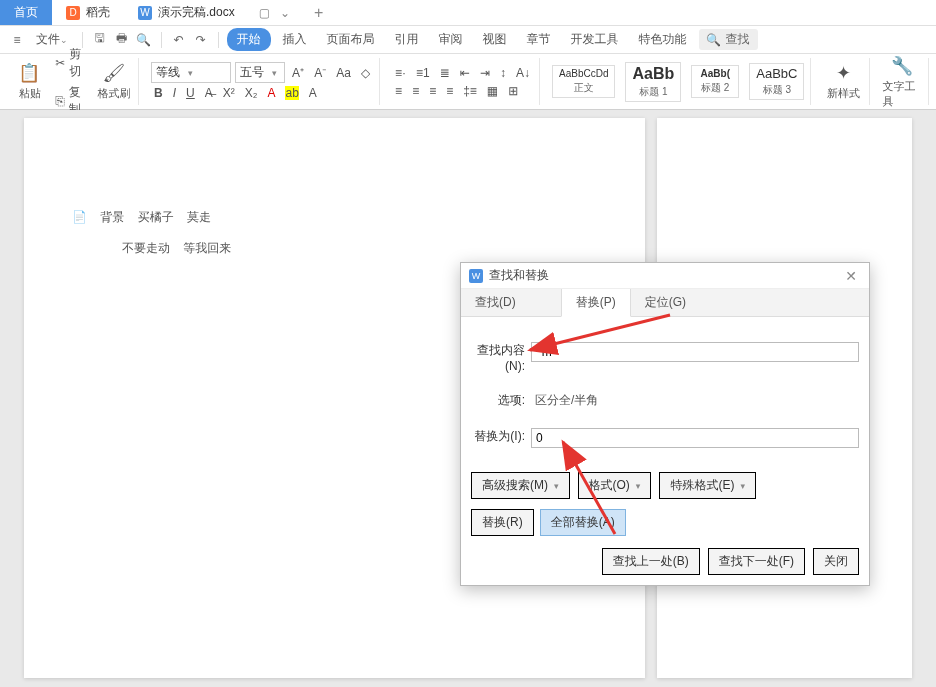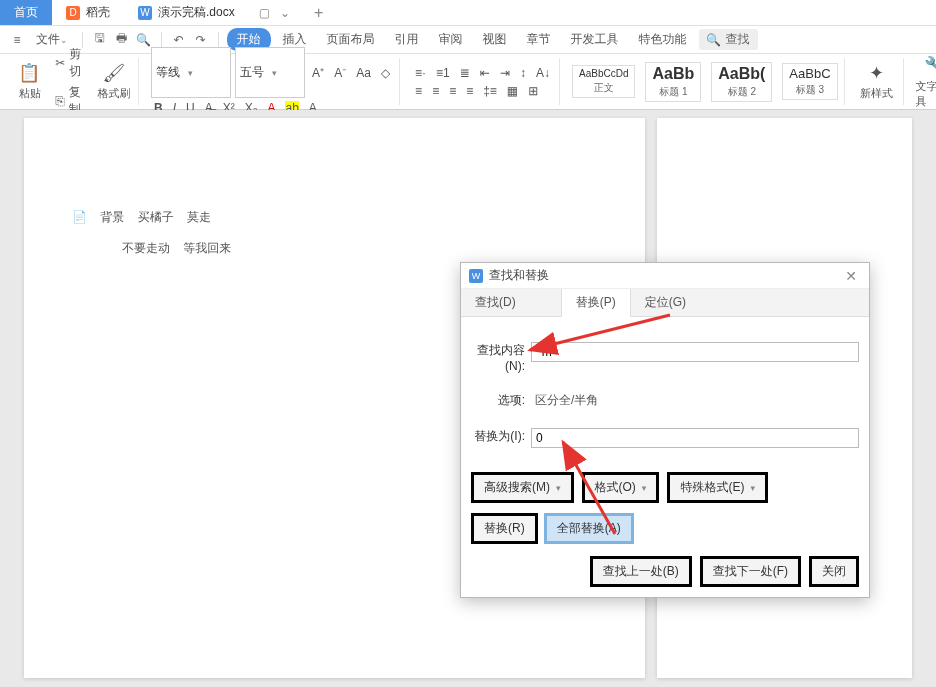--- a/index.html
+++ b/index.html
@@ -28,21 +28,21 @@
 
 
 .ribbon { display: flex; height: 56px; border-bottom: 1px solid #d0d0d0; background: #fff; padding: 4px 6px; gap: 6px; }
 .rgroup { display: flex; flex-direction: column; justify-content: center; gap: 2px; padding: 0 6px; border-right: 1px solid #e6e6e6; }
 .rgroup:last-child { border-right: none; }
 .rrow { display: flex; align-items: center; gap: 4px; }
 .bigbtn { display: flex; flex-direction: column; align-items: center; justify-content: center; width: 40px; cursor: pointer; color: #555; gap: 2px; }
 .bigbtn .bi { font-size: 18px; }
 .bigbtn .bl { font-size: 11px; }
 .smbtn { padding: 1px 3px; cursor: pointer; color: #555; font-size: 12px; display: flex; align-items: center; gap: 4px; }
-.sel { border: 1px solid #ccc; padding: 16px 4px; font-size: 12px; background: #fff; display: flex; align-items: center; gap: 8px; }
+.sel { border: 1px solid #ccc; padding: 1px 4px; font-size: 12px; background: #fff; display: flex; align-items: center; gap: 8px; }
 .sel .ar { color: #888; font-size: 9px; }
 .style-gallery { display: flex; align-items: center; gap: 10px; }
 .style-box { border: 1px solid #ddd; padding: 2px 6px; text-align: center; cursor: pointer; min-width: 48px; }
 .style-box .sprev { font-size: 13px; color: #333; }
 .style-box .slbl { font-size: 10px; color: #666; margin-top: 2px; }
 
 
 .canvas { position: absolute; top: 110px; left: 0; right: 0; bottom: 0; background: #e9e9e9; display: flex; gap: 12px; padding: 8px 24px; overflow: hidden; }
 .page { background: #fff; box-shadow: 0 1px 4px rgba(0,0,0,0.15); }
 .page1 { width: 630px; height: 560px; padding: 84px 48px; }
@@ -59,21 +59,21 @@
 .dlg-tabs { display: flex; background: #f3f3f3; border-bottom: 1px solid #ddd; }
 .dlg-tab { padding: 5px 14px; font-size: 12px; cursor: pointer; color: #555; }
 .dlg-tab.active { background: #fff; border-bottom: 1px solid #fff; margin-bottom: -1px; border-right: 1px solid #ddd; border-left: 1px solid #ddd; margin-left: 31px; }
 .dlg-body { padding: 6px 10px 10px; }
 .frow { display: flex; align-items: flex-start; margin: 19px 0; font-size: 12px; }
 .frow .flabel { width: 60px; color: #333; text-align: right; padding-right: 6px; }
 .frow input { flex: 1; border: 1px solid #bbb; padding: 2px 4px; font-size: 12px; height: 20px; }
 .frow .opt { color: #555; padding-left: 4px; }
 .btnrow { margin: 24px 0 6px; display: flex; gap: 8px; }
 .btnrow2 { display: flex; justify-content: flex-end; gap: 8px; margin-top: 12px; }
-.dbtn { border: 3px solid #000000; background: #f4f4f4; padding: 4px 10px; font-size: 12px; cursor: pointer; display: inline-flex; align-items: center; gap: 2px; }
+.dbtn { border: 1px solid #000000; background: #f4f4f4; padding: 4px 10px; font-size: 12px; cursor: pointer; display: inline-flex; align-items: center; gap: 2px; }
 .dbtn .ar { font-size: 9px; color: #888; margin-left: 4px; }
 .dbtn.primary { background: #cfe4f7; border-color: #7fb3e0; }
 
 
 .arrow { position: absolute; pointer-events: none; }
 </style>
 </head>
 <body>
 
 <div class="titlebar">
@@ -150,21 +150,21 @@
       </div>
     </div>
   </div>
 
   <div class="rgroup">
     <div class="rrow">
       <span class="sel" style="width:80px">
           <span>等线</span>
           <span class="ar">▾</span>
         </span>
-      <span class="sel" style="width:70px">
+      <span class="sel" style="width:50px">
           <span>五号</span>
           <span class="ar">▾</span>
         </span>
       <span class="smbtn">A⁺</span>
       <span class="smbtn">A⁻</span>
       <span class="smbtn">Aa</span>
       <span class="smbtn">◇</span>
     </div>
     <div class="rrow">
       <span class="smbtn">
@@ -214,21 +214,21 @@
     <div class="style-gallery">
       <div class="style-box">
         <div class="sprev" style="font-size:10px">AaBbCcDd</div>
         <div class="slbl">正文</div>
       </div>
       <div class="style-box">
         <div class="sprev" style="font-size:16px;font-weight:bold">AaBb</div>
         <div class="slbl">标题 1</div>
       </div>
       <div class="style-box">
-        <div class="sprev" style="font-size:16px;font-weight:bold">AaBb(</div>
+        <div class="sprev" style="font-size:10px;font-weight:bold">AaBb(</div>
         <div class="slbl">标题 2</div>
       </div>
       <div class="style-box">
         <div class="sprev" style="font-size:13px;font-weight:normal">AaBbC</div>
         <div class="slbl">标题 3</div>
       </div>
     </div>
   </div>
 
   <div class="rgroup">

